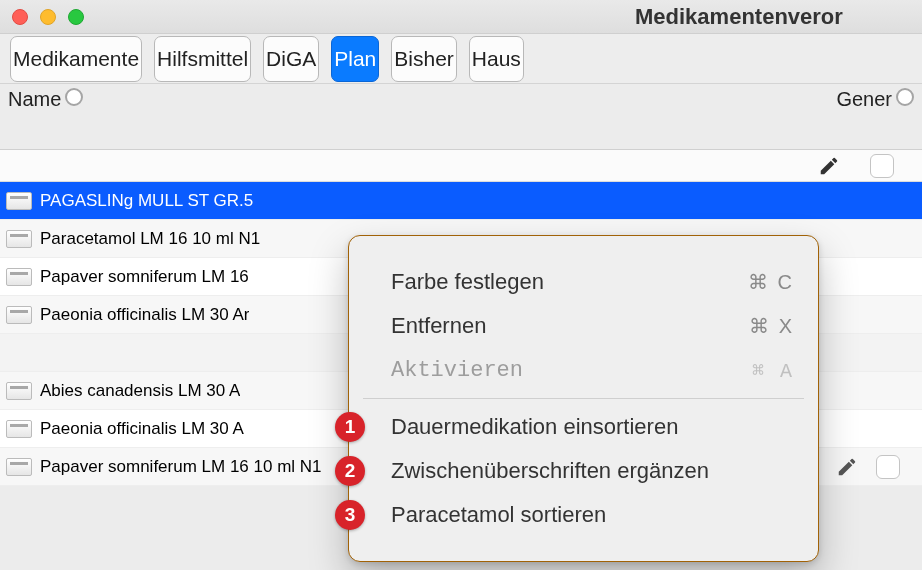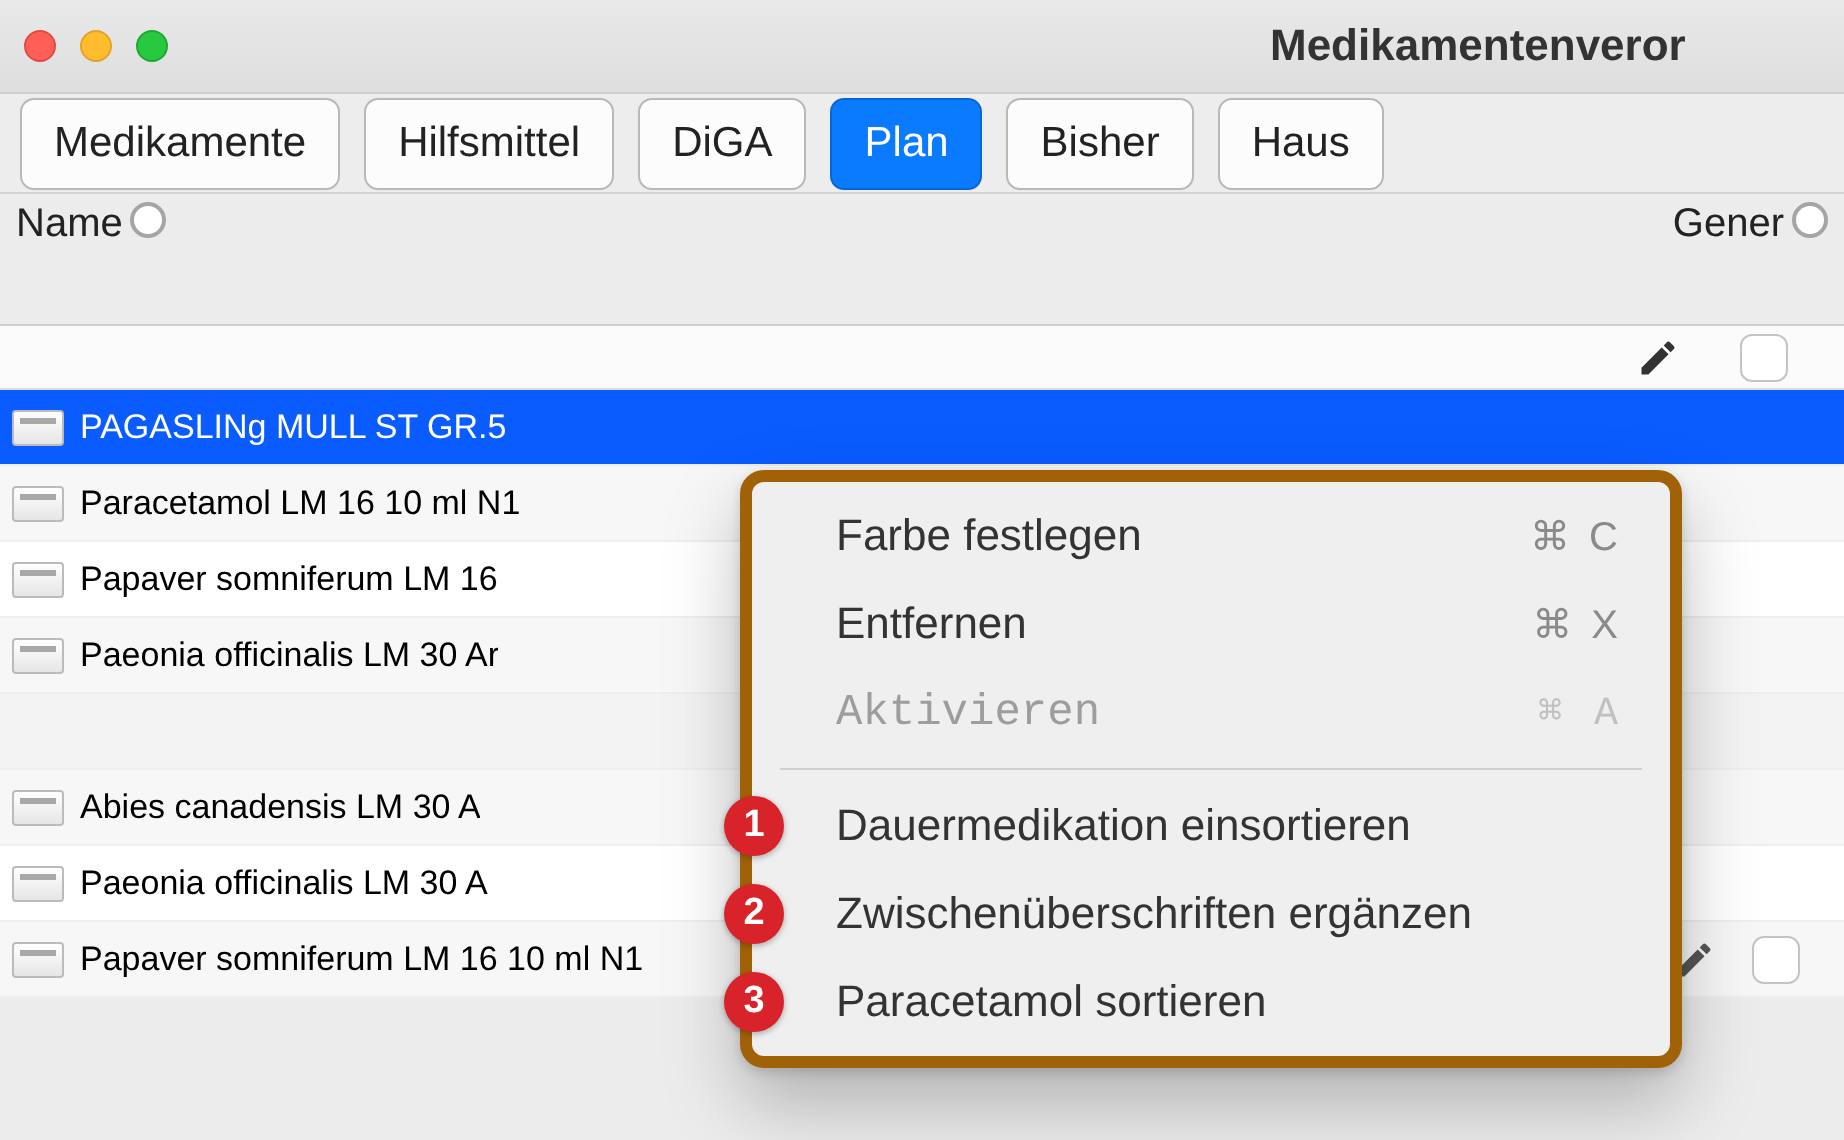--- a/index.html
+++ b/index.html
@@ -6,21 +6,21 @@
   body {
     font-family: -apple-system, "Helvetica Neue", Arial, sans-serif;
     font-size: 21px;
     background: #ececec;
     width: 922px;
     height: 570px;
     overflow: hidden;
     position: relative;
   }
   .titlebar {
-    height: 47px;
+    height: 34px;
     background: linear-gradient(#e9e9e9,#dedede);
     display: flex;
     align-items: center;
     padding: 0 12px;
     border-bottom: 1px solid #cfcfcf;
     position: relative;
   }
   .traffic { display: flex; gap: 12px; }
   .light { width: 16px; height: 16px; border-radius: 50%; }
   .red { background: #ff5f57; border: 1px solid #e24b43; }
@@ -45,21 +45,21 @@
     height: 50px;
     display: flex;
     align-items: center;
     gap: 12px;
     padding: 0 10px;
     background: #ededed;
     border-bottom: 1px solid #d4d4d4;
   }
   .tab-btn {
     height: 46px;
-    padding: 0 16px;
+    padding: 0 2px;
     border: 1px solid #b8b8b8;
     border-radius: 7px;
     background: #fcfcfc;
     font-size: 21px;
     color: #222;
     display: flex;
     align-items: center;
     cursor: pointer;
   }
   .tab-btn.active {
@@ -132,28 +132,28 @@
   .row-text { font-size: 17px; white-space: nowrap; overflow: hidden; }
   .row .pencil-col {
     position:absolute; right: 64px; top: 50%; transform: translateY(-50%);
   }
   .row .check-col {
     position:absolute; right: 22px; top: 50%; transform: translateY(-50%);
   }
   
   .context-menu {
     position: absolute;
-    left: 370px;
+    left: 348px;
     top: 235px;
     width: 471px;
     background: #efefef;
-    border: 6px solid #a16207;
+    border: 1px solid #a16207;
     border-radius: 12px;
     box-shadow: 0 18px 38px rgba(0,0,0,0.25), 0 2px 6px rgba(0,0,0,0.15);
-    padding: 5px 0;
+    padding: 24px 0;
   }
   .ctx-item {
     height: 44px;
     display: flex;
     align-items: center;
     padding: 0 24px 0 42px;
     font-size: 22px;
     color: #333;
     position: relative;
     cursor: pointer;

